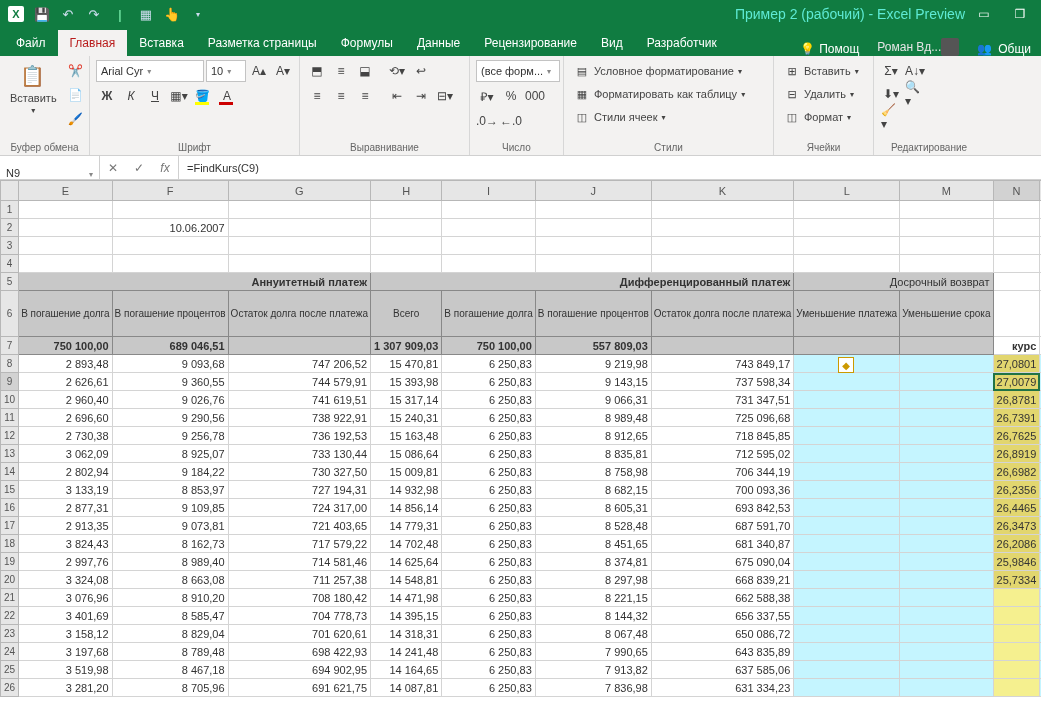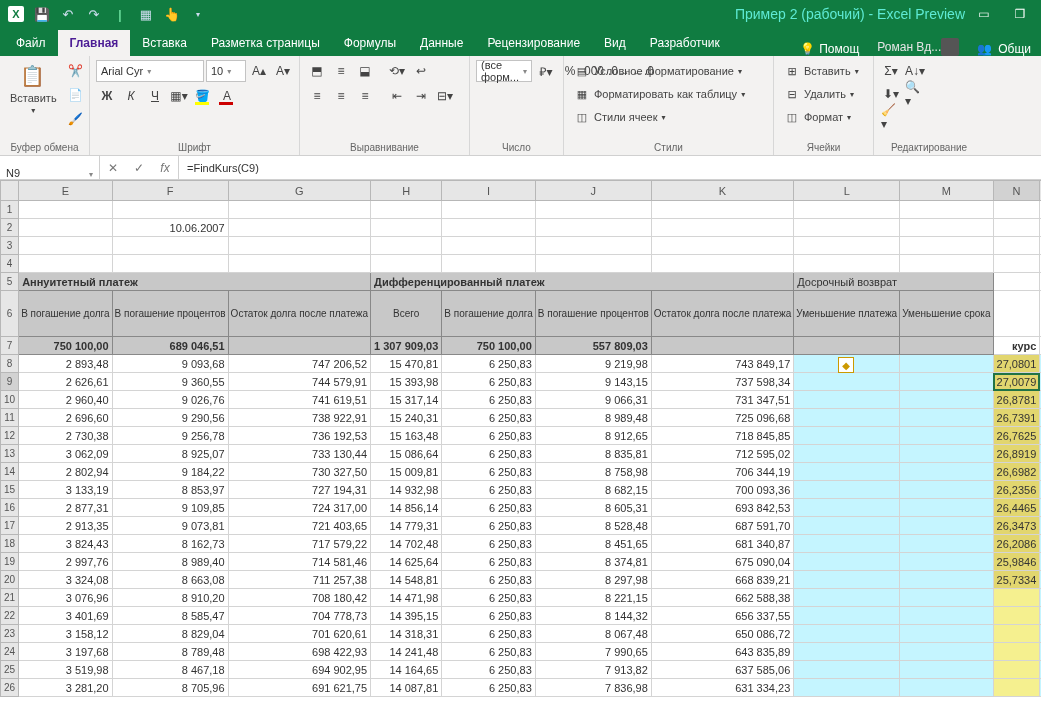--- a/index.html
+++ b/index.html
@@ -5,21 +5,21 @@
 *{box-sizing:border-box;margin:0;padding:0;font-family:"Segoe UI",Arial,sans-serif;user-select:none}
 body{background:#fff;font-size:12px;color:#333;overflow:hidden;width:1041px;height:727px}
 .titlebar{background:#107c41;height:28px;display:flex;align-items:center;color:#fff;padding:0 4px;gap:2px}
 .titlebar .qat{display:flex;gap:2px;align-items:center}
 .titlebar .qat-btn{width:24px;height:24px;display:flex;align-items:center;justify-content:center;color:#cde;font-size:13px}
 .titlebar .title{flex:1;text-align:right;font-size:14px;color:#5eead4}
 .titlebar .wc{display:flex;gap:2px}
 .titlebar .wc div{width:34px;height:24px;display:flex;align-items:center;justify-content:center;color:#fff}
 .tabs{background:#107c41;height:28px;display:flex;align-items:flex-end;padding-left:4px}
 .tab{padding:6px 12px;color:#fff;font-size:12px;cursor:pointer}
-.tab.active{background:#f3f2f1;color:#4c1d95;font-weight:700}
+.tab.active{background:#f3f2f1;color:#b91c1c;font-weight:400}
 .tabs .spacer{flex:1}
 .tell{display:flex;align-items:center;color:#fff;padding:0 10px;gap:4px}
 .user{display:flex;align-items:center;color:#e5e5e5;padding:0 8px}
 .user .avatar{width:18px;height:18px;background:#555;border-radius:2px}
 .share{display:flex;align-items:center;color:#fff;gap:6px;padding:0 10px}
 .ribbon{background:#f3f2f1;height:100px;display:flex;border-bottom:1px solid #d0d0d0}
 .group{border-right:1px solid #d7d7d7;padding:4px 6px 2px;display:flex;flex-direction:column;justify-content:space-between}
 .group-label{text-align:center;font-size:10px;color:#666;padding-top:2px}
 .group-body{display:flex;gap:4px;align-items:flex-start;flex:1}
 .big-btn{display:flex;flex-direction:column;align-items:center;gap:2px;padding:2px 4px;font-size:11px;color:#444}
@@ -41,21 +41,21 @@
 .sheet{position:relative;overflow:hidden}
 table.grid{border-collapse:collapse;table-layout:fixed}
 .grid th,.grid td{border:1px solid #d4d4d4;height:18px;font-size:11px;padding:0 3px;white-space:nowrap;overflow:hidden}
 .grid .corner{background:#e6e6e6;width:24px;border:1px solid #b7b7b7}
 .grid th.ch{background:#e6e6e6;color:#555;font-weight:400;text-align:center;border:1px solid #b7b7b7;height:20px}
 .grid th.ch.sel{background:#d2d2d2}
 .grid th.rh{background:#e6e6e6;color:#555;font-weight:400;text-align:center;width:24px;border:1px solid #b7b7b7;font-size:10px}
 .grid th.rh.sel{background:#d2d2d2}
 .grid td{text-align:right;background:#fff}
 .grid td.l{text-align:right}
-.grid td.hdr{background:#c8c8c8;text-align:left;font-weight:400;border:1px solid #888}
+.grid td.hdr{background:#c8c8c8;text-align:right;font-weight:400;border:1px solid #888}
 .grid td.hdr2{background:#c8c8c8;text-align:center;font-size:10px;border:1px solid #888;line-height:1.1;padding:2px}
 .grid td.tot{background:#c8c8c8;font-weight:700;border:1px solid #888}
 .grid td.cy{background:#c5f5ff}
 .grid td.yl{background:#e2d66f}
 .grid td.yl2{background:#f5f08f}
 .grid td.sel{outline:2px solid #217346;outline-offset:-2px}
 .grid tr.h2 td{height:46px;vertical-align:middle}
 .warn{position:absolute;width:16px;height:16px;background:#fff;border:1px solid #c90;display:flex;align-items:center;justify-content:center;font-size:10px;color:#c90}
 </style>
 </head>
@@ -168,21 +168,21 @@
         <div class="rbtn">≡</div>
         <div style="width:6px"></div>
         <div class="rbtn">⇤</div>
         <div class="rbtn">⇥</div>
         <div class="rbtn">⊟▾</div>
       </div>
     </div>
     <div class="group-label">Выравнивание</div>
   </div>
   <div class="group" style="width:94px">
-    <div class="group-body" style="flex-direction:row;gap:3px">
+    <div class="group-body" style="flex-direction:column;gap:3px">
       <div class="combo" style="width:84px">
           <span>(все форм...</span>
           <span class="dd">▾</span>
         </div>
       <div class="row">
         <div class="rbtn">₽▾</div>
         <div class="rbtn">%</div>
         <div class="rbtn">000</div>
       </div>
       <div class="row">

